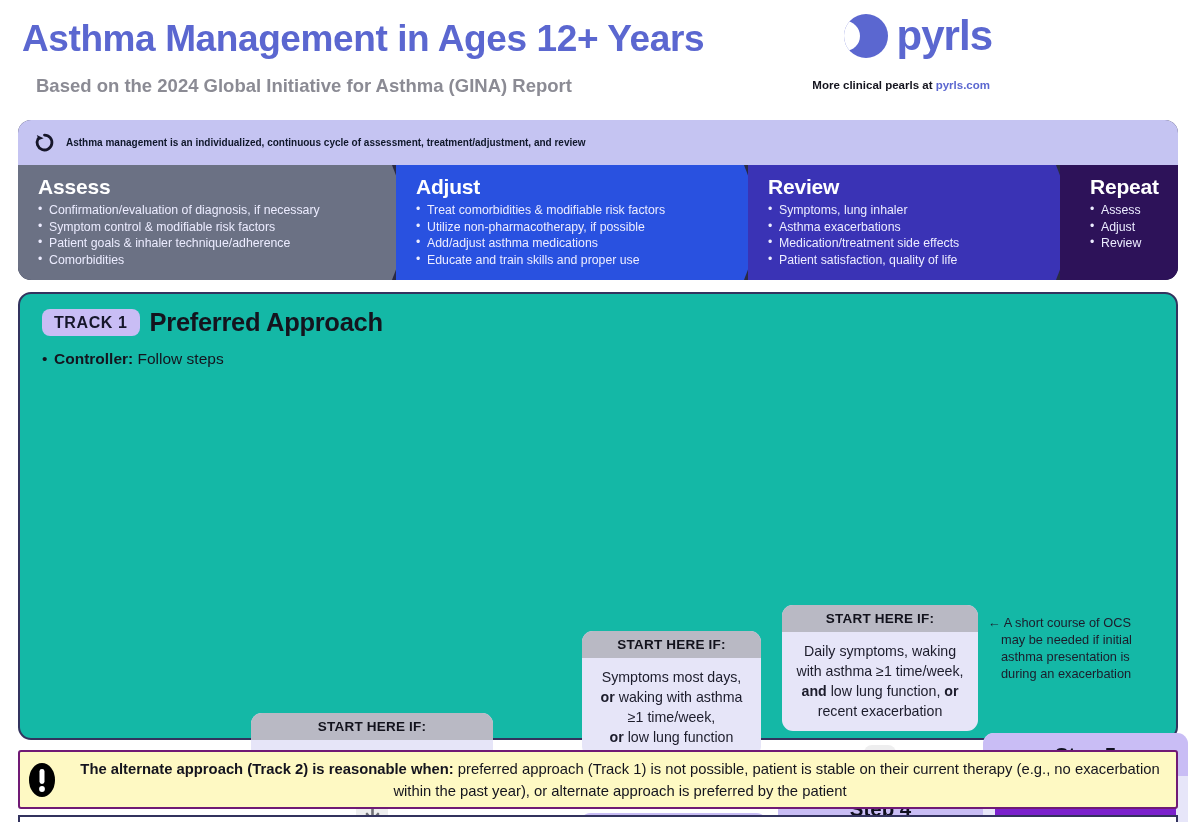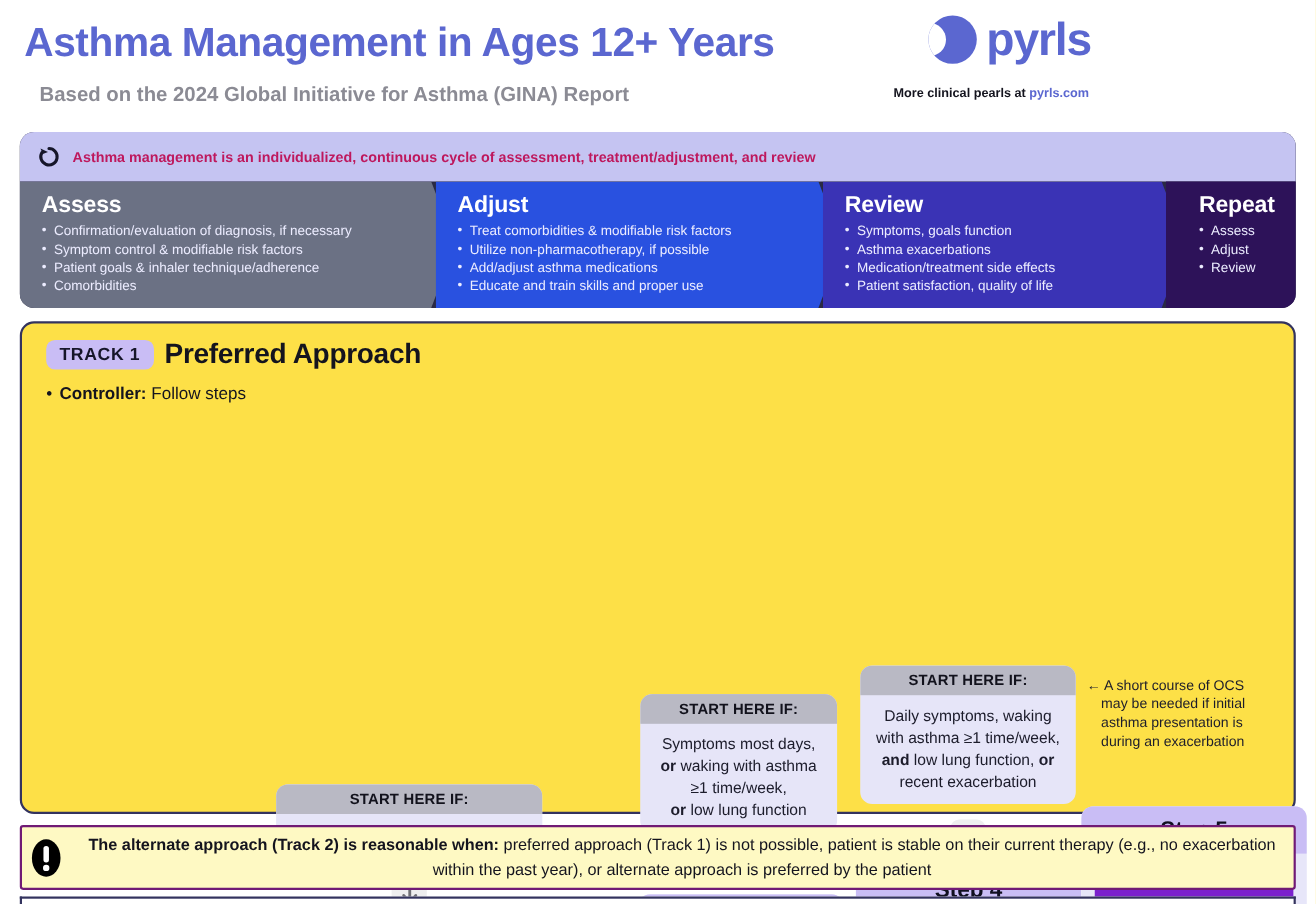--- a/index.html
+++ b/index.html
@@ -43,21 +43,21 @@
   .cycle {
     position: absolute; left: 18px; top: 120px;
     width: 1160px; height: 160px;
     border-radius: 13px; overflow: hidden;
     background: #2a2a44;
   }
   .cycle-top {
     height: 45px; background: #c5c4f2;
     display: flex; align-items: center; padding-left: 16px; gap: 11px;
   }
-  .cycle-top-text { font-size: 13px; font-weight: bold; color: #be185d; }
+  .cycle-top-text { font-size: 10px; font-weight: bold; color: #0f172a; }
   .cycle-icon { width: 21px; height: 21px; flex: none; }
   .cycle-row { display: flex; height: 115px; }
   .chev {
     position: relative; color: #ffffff; padding: 10px 0 0 20px;
   }
   .chev-h { font-size: 21px; font-weight: bold; margin-bottom: 3px; letter-spacing: -0.2px; }
   .chev-list { list-style: none; }
   .chev-list li {
     font-size: 12.3px; line-height: 16.6px; color: #ececff;
     position: relative; padding-left: 11px;
@@ -69,21 +69,21 @@
   .chev-adjust { width: 370px; margin-left: -18px; background: #2951e0; clip-path: polygon(0 0, calc(100% - 22px) 0, 100% 50%, calc(100% - 22px) 100%, 0 100%); }
   .chev-review { width: 330px; margin-left: -18px; background: #3a33b5; clip-path: polygon(0 0, calc(100% - 22px) 0, 100% 50%, calc(100% - 22px) 100%, 0 100%); }
   .chev-repeat { flex: 1; margin-left: -18px; background: #2d1259; padding-left: 30px; }
   .chev-repeat .chev-h { font-size: 21px; }
 
   
   .track-card {
     position: absolute; left: 18px; top: 292px;
     width: 1160px; height: 448px;
     border: 2px solid #33335e; border-radius: 13px;
-    background: #fde047;
+    background: #14b8a6;
   }
 
   .track-head { position: absolute; left: 22px; top: 14px; display: flex; align-items: center; gap: 10px; }
   .track-badge {
     background: #c9bdf5; color: #16162a;
     font-size: 16px; font-weight: bold; letter-spacing: 0.6px;
     padding: 5px 12px 4px; border-radius: 8px;
   }
   .track-title { font-size: 25.5px; font-weight: bold; color: #14141e; letter-spacing: -0.3px; }
   .track-bullets { position: absolute; left: 22px; top: 54px; list-style: none; }
@@ -207,21 +207,21 @@
         <ul class="chev-list">
           <li>Treat comorbidities &amp; modifiable risk factors</li>
           <li>Utilize non-pharmacotherapy, if possible</li>
           <li>Add/adjust asthma medications</li>
           <li>Educate and train skills and proper use</li>
         </ul>
       </div>
       <div class="chev chev-review">
         <div class="chev-h">Review</div>
         <ul class="chev-list">
-          <li>Symptoms, goals function</li>
+          <li>Symptoms, lung inhaler</li>
           <li>Asthma exacerbations</li>
           <li>Medication/treatment side effects</li>
           <li>Patient satisfaction, quality of life</li>
         </ul>
       </div>
       <div class="chev chev-repeat">
         <div class="chev-h">Repeat</div>
         <ul class="chev-list">
           <li>Assess</li>
           <li>Adjust</li>

